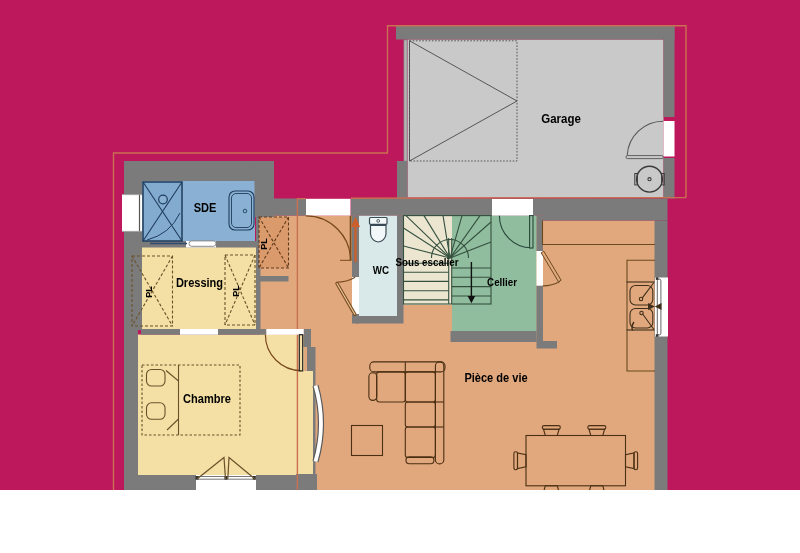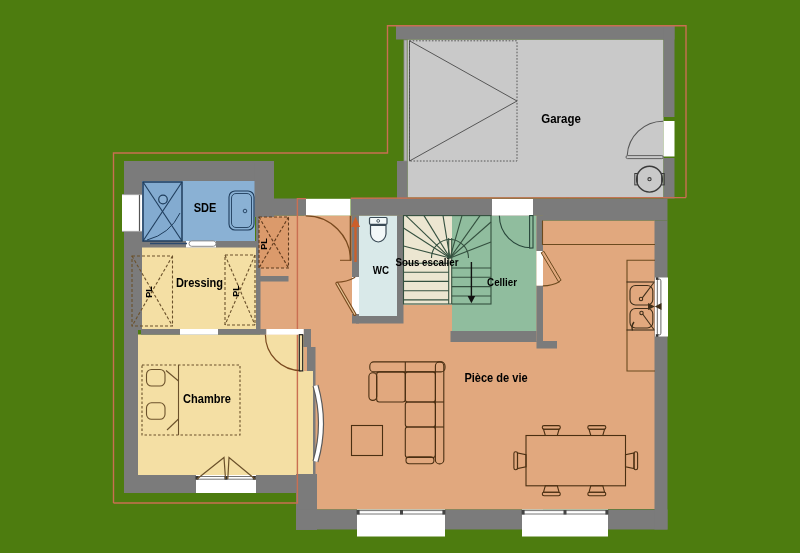--- a/index.html
+++ b/index.html
@@ -1,16 +1,16 @@
 <!DOCTYPE html>
 <html><head>
 <meta charset="utf-8">
 <style>
   html,body{margin:0;padding:0;background:#fff;}
-  #plan{position:relative;width:800px;height:553px;background:#4d7c0f;overflow:hidden;
+  #plan{position:relative;width:800px;height:490px;background:#be185d;overflow:hidden;
         font-family:"Liberation Sans", sans-serif;}
   svg{position:absolute;left:0;top:0;}
 </style>
 </head>
 <body>
 <div id="plan">
 <svg width="800" height="553" viewBox="0 0 800 553">
 
 <rect x="407.5" y="39.5" width="256" height="158" fill="#c9c9c9"></rect>
 

